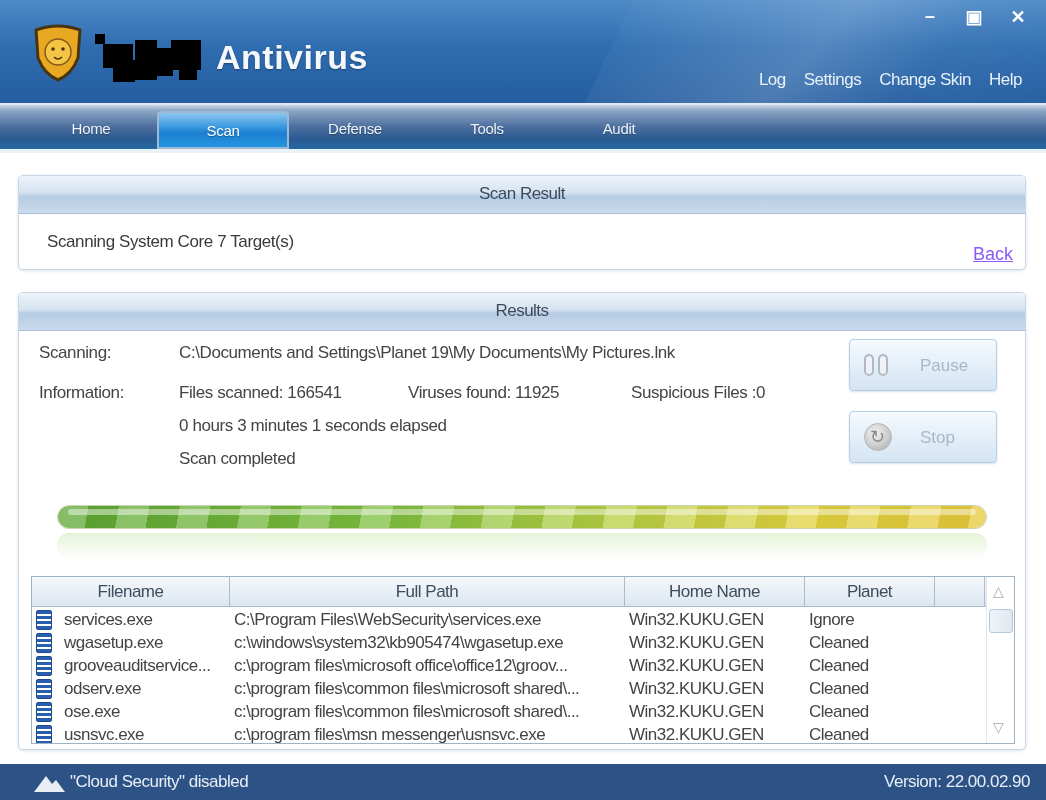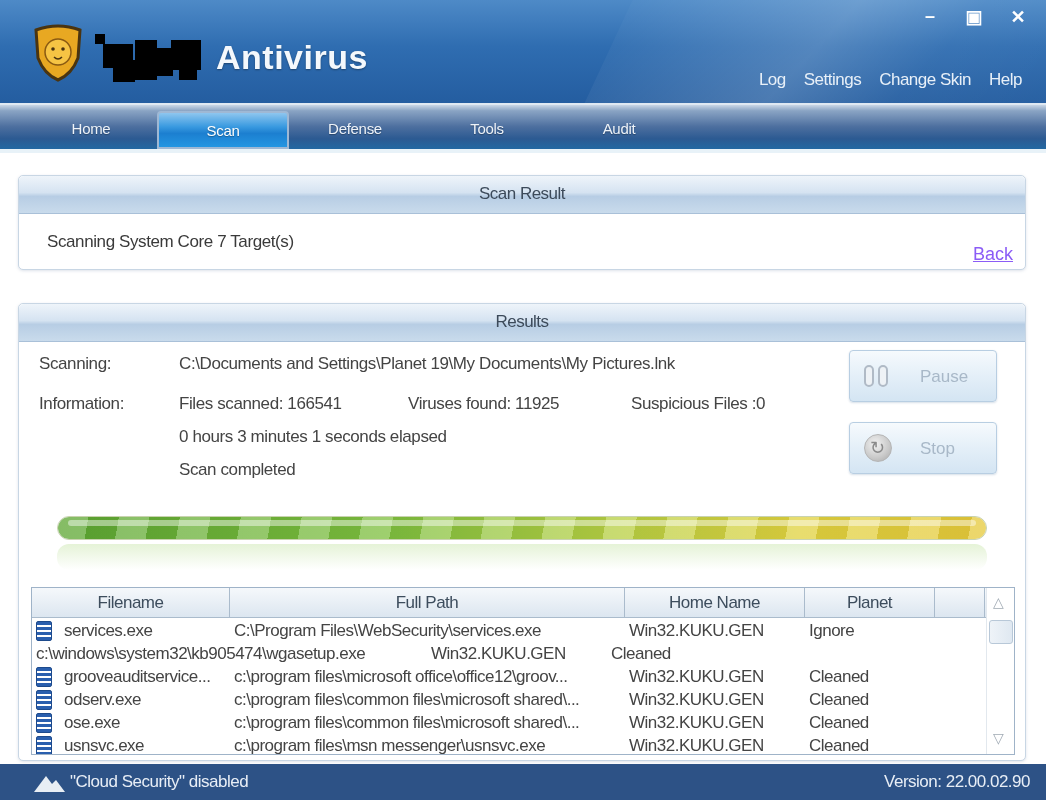--- a/index.html
+++ b/index.html
@@ -52,21 +52,21 @@
   }
   .panel-header {
     height: 38px; line-height: 36px; text-align: center; font-size: 17px; color: #3c4a5a; letter-spacing: -0.5px;
     background: linear-gradient(180deg, #eef4fa 0%, #d5e3f1 45%, #b7cde4 55%, #c9dbec 100%);
     border-radius: 5px 5px 0 0; border-bottom: 1px solid #a9c0d8;
   }
   .summary-panel { top: 175px; height: 95px; }
   .summary-text { position: absolute; left: 28px; top: 56px; font-size: 17px; color: #3a3a3a; letter-spacing: -0.4px; }
   .back-link { position: absolute; right: 12px; top: 56px; font-size: 18px; color: #8b5cf6; text-decoration: underline; cursor: pointer; margin-top: 12px; }
 
-  .results-panel { top: 303px; height: 458px; }
+  .results-panel { top: 292px; height: 458px; }
   .info-label { position: absolute; font-size: 17px; color: #444; letter-spacing: -0.4px; }
   .info-value { position: absolute; font-size: 17px; color: #444; letter-spacing: -0.4px; white-space: nowrap; }
 
   .action-btn {
     position: absolute; left: 830px; width: 148px; height: 52px; border: 1px solid #b8cee2; border-radius: 4px;
     background: linear-gradient(180deg, #f6fafd 0%, #e4eff8 50%, #d4e5f3 100%); cursor: pointer;
     box-shadow: 0 1px 2px rgba(120,150,180,0.3);
   }
   .action-btn .btn-label { position: absolute; left: 70px; top: 16px; font-size: 17px; color: #a8b8c8; }
   .pause-icon { position: absolute; left: 14px; top: 14px; display: flex; gap: 4px; }
@@ -209,20 +209,24 @@
         <div class="tr">
           <div class="td col-file">
             <span class="file-icon"></span>
             <span>services.exe</span>
           </div>
           <div class="td col-path">C:\Program Files\WebSecurity\services.exe</div>
           <div class="td col-virus">Win32.KUKU.GEN</div>
           <div class="td col-result">Ignore</div>
         </div>
         <div class="tr">
+          <div class="td col-file">
+            <span class="file-icon"></span>
+            <span>wgasetup.exe</span>
+          </div>
           <div class="td col-path">c:\windows\system32\kb905474\wgasetup.exe</div>
           <div class="td col-virus">Win32.KUKU.GEN</div>
           <div class="td col-result">Cleaned</div>
         </div>
         <div class="tr">
           <div class="td col-file">
             <span class="file-icon"></span>
             <span>grooveauditservice...</span>
           </div>
           <div class="td col-path">c:\program files\microsoft office\office12\groov...</div>

